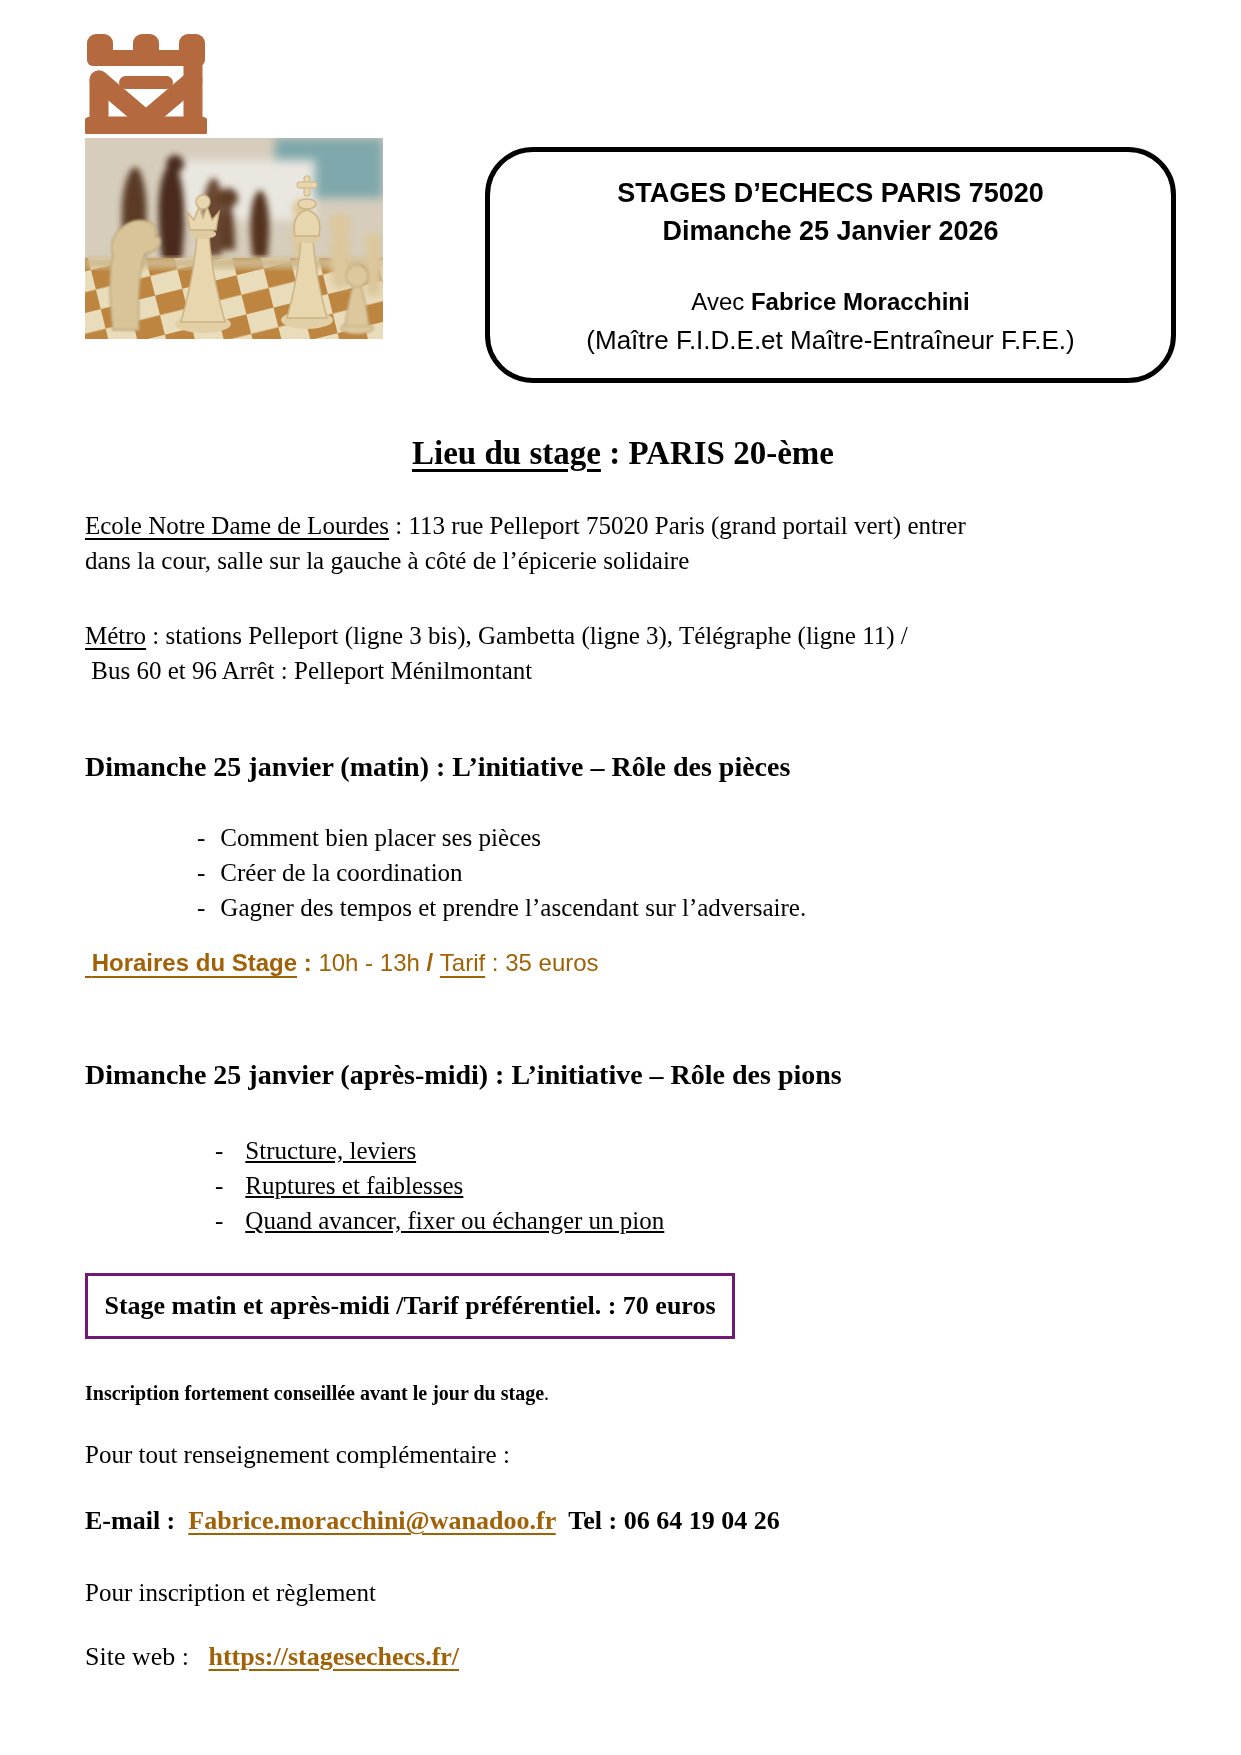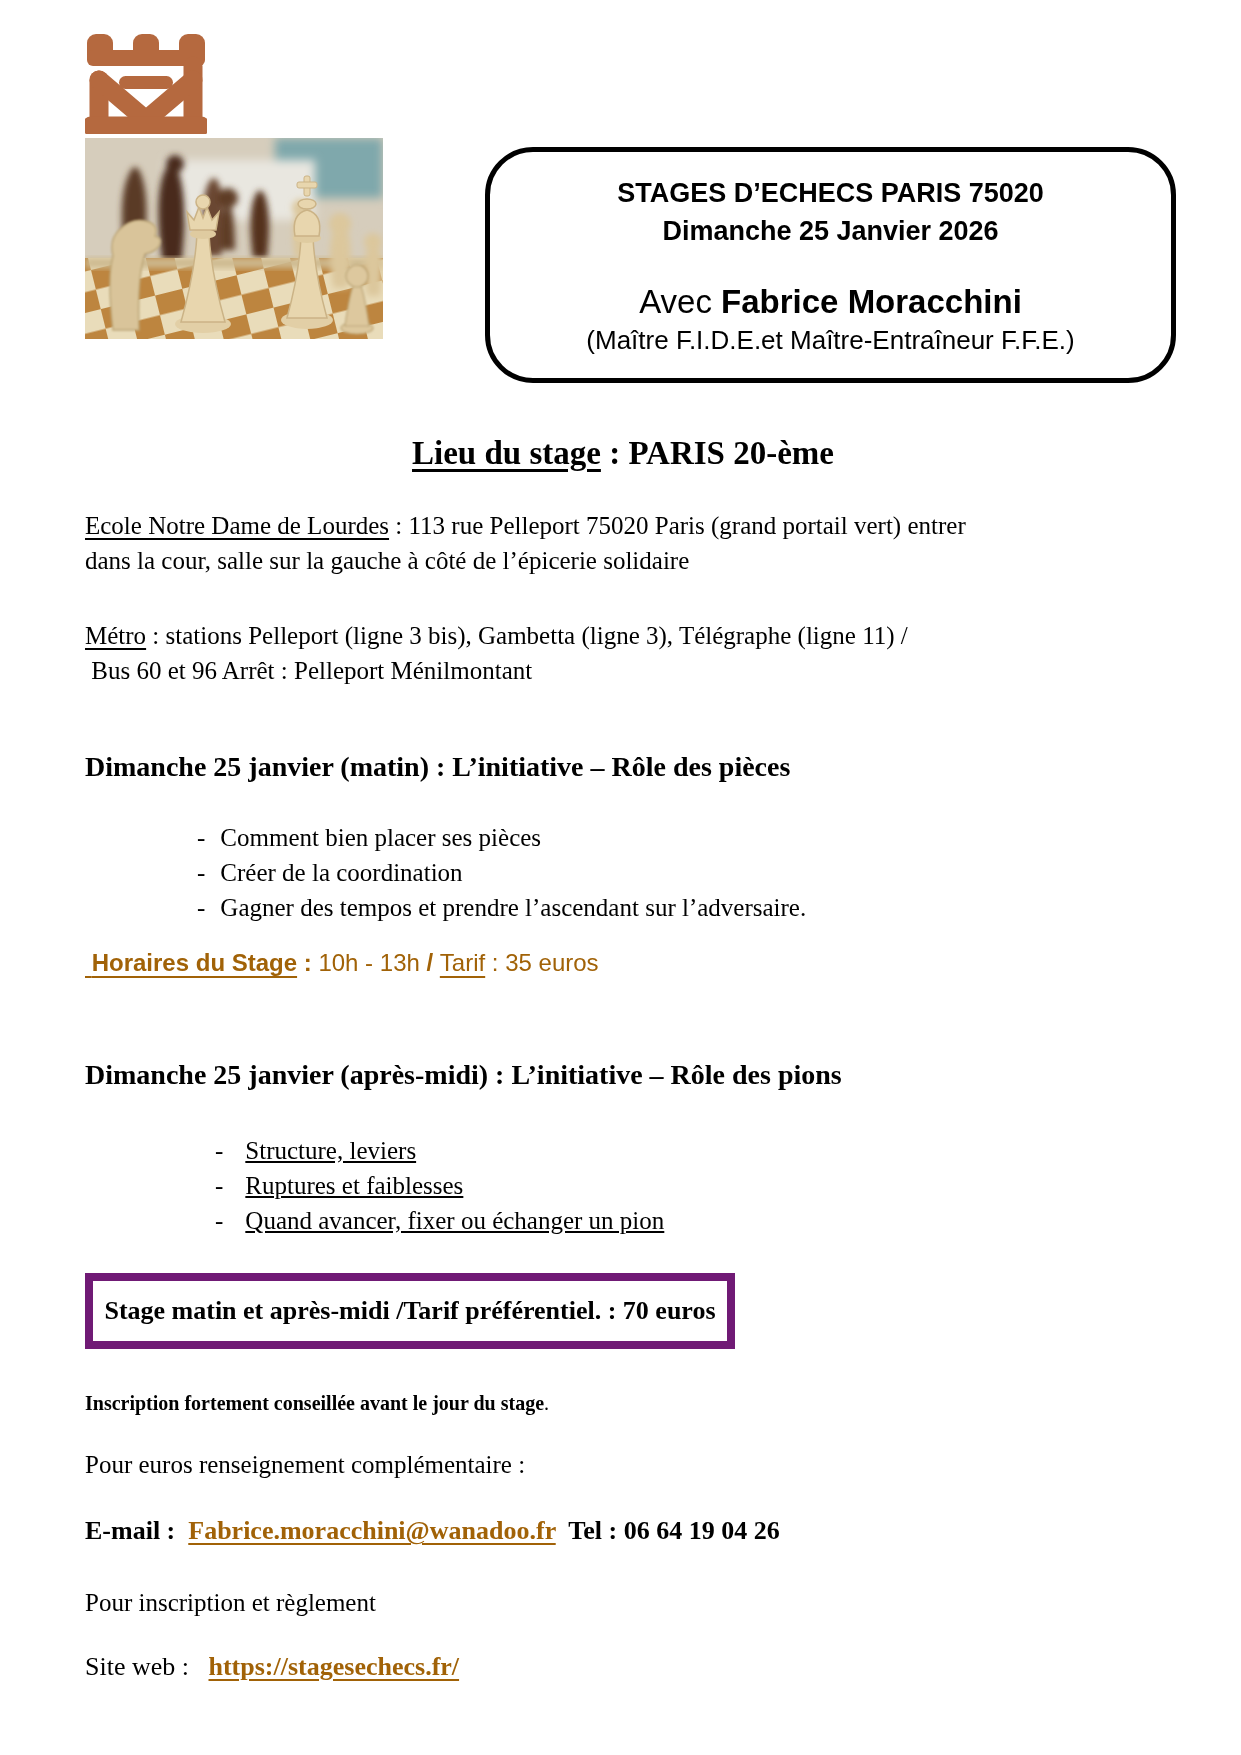--- a/index.html
+++ b/index.html
@@ -17,21 +17,21 @@
     overflow:hidden;
   }
   .title-box {
     position:absolute; left:485px; top:139px; width:691px; height:236px;
     border:5px solid #000; border-radius:48px;
     font-family:"Liberation Sans", sans-serif;
     text-align:center; padding-top:22px;
   }
   .title-box .t1 { font-size:27px; font-weight:bold; line-height:38px; }
   .title-box .gap { height:32px; }
-  .title-box .t3 { font-size:33px; line-height:40px; }
+  .title-box .t3 { font-size:24px; line-height:40px; }
   .title-box .t3 b { font-weight:bold; }
   .title-box .t4 { font-size:26px; line-height:36px; }
 
   
   .content { position:absolute; left:85px; top:400px; width:1076px; }
 
   .h1 { font-size:33px; font-weight:bold; line-height:40px; margin-top:25px;text-align:center; }
   .h1 .u { text-decoration:underline; text-decoration-thickness:3px; text-underline-offset:5px; }
 
   .para { font-size:25px; line-height:35px; white-space:pre-wrap; }
@@ -53,21 +53,21 @@
   .sched {
     font-family:"Liberation Sans", sans-serif;
     font-size:24px; line-height:30px; color:#a16207; white-space:pre-wrap;
   }
   .sched-1 { margin-top:23px; }
   .sched-2 { margin-top:30px; }
   .sched .b { font-weight:bold; }
   .sched .u { text-decoration:underline; text-decoration-thickness:2px; text-underline-offset:5px; }
 
   .price-box {
-    margin-top:35px; width:650px; border:8px solid #701a75;
+    margin-top:35px; width:650px; border:3px solid #701a75;
     padding:14px 10px; text-align:center;
     font-size:26px; font-weight:bold; line-height:32px;
   }
 
   .notice { margin-top:37px; font-size:20px; line-height:34px; }
   .notice .b { font-weight:bold; }
   .p-info { margin-top:28px; font-size:25px; line-height:34px; }
   .p-email { margin-top:32px; font-size:26px; line-height:34px; white-space:pre-wrap; }
   .p-email .b { font-weight:bold; }
   .p-reg  { margin-top:38px; font-size:25px; line-height:34px; }
@@ -211,21 +211,21 @@
       <li><span class="dash">-</span><span>Structure, leviers</span></li>
       <li><span class="dash">-</span><span>Ruptures et faiblesses</span></li>
       <li><span class="dash">-</span><span>Quand avancer, fixer ou échanger un pion</span></li>
     </ul>
 
 
     <div class="price-box"><span>Stage matin et après-midi /Tarif préférentiel. : 70 euros</span></div>
 
     <p class="notice"><span class="b">Inscription fortement conseillée avant le jour du stage</span><span>.</span></p>
 
-    <p class="p-info">Pour euros renseignement complémentaire :</p>
+    <p class="p-info">Pour tout renseignement complémentaire :</p>
 
     <p class="p-email"><span class="b">E-mail :  </span><a class="link">Fabrice.moracchini@wanadoo.fr</a><span class="b">  Tel : 06 64 19 04 26</span></p>
 
     <p class="p-reg">Pour inscription et règlement</p>
 
     <p class="p-site"><span>Site web :   </span><a class="link">https://stagesechecs.fr/</a></p>
 
   </div>
 </div>
 

